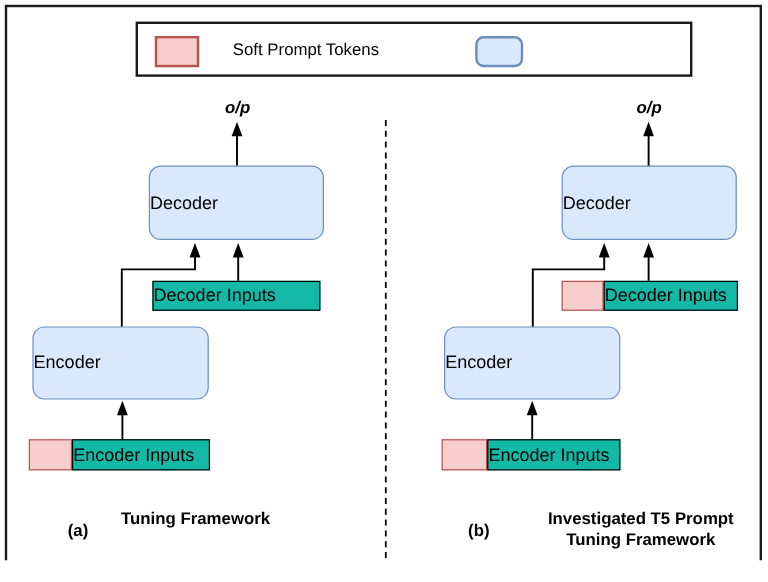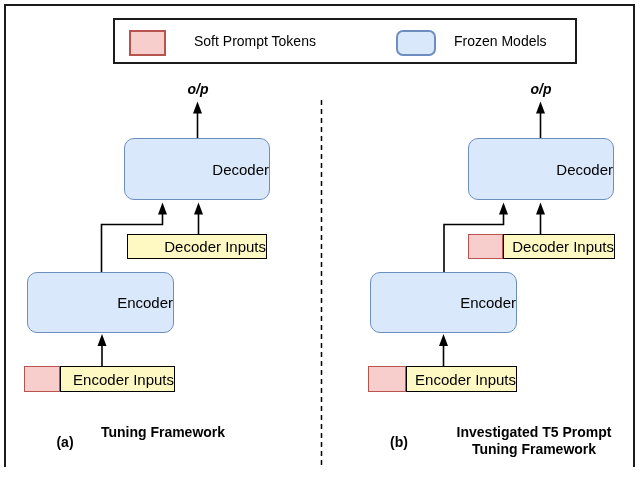--- a/index.html
+++ b/index.html
@@ -23,27 +23,27 @@
   .swatch.blue{
     left:281px;top:10px;width:40px;height:26px;border-radius:7px;
     background:var(--blue-fill);border:2px solid var(--blue-border);
   }
   .legend-label{position:absolute;top:0;height:42px;line-height:42px;font-size:14px;}
   .legend-label.l1{left:79px;}
   .legend-label.l2{left:339px;}
 
   .node{
     position:absolute;box-sizing:border-box;display:flex;
-    align-items:center;justify-content:flex-end;font-size:15px;
+    align-items:center;justify-content:flex-start;font-size:15px;
   }
   .model{
     background:var(--blue-fill);border:1.5px solid var(--blue-border);
     border-radius:10px;
   }
-  .io{background:#fef9c3;border:1.5px solid #000;}
+  .io{background:#14b8a6;border:1.5px solid #000;}
   .prompt{background:var(--pink-fill);border:1.5px solid var(--pink-border);}
 
   .op{position:absolute;width:38px;text-align:center;font-size:14px;font-weight:600;font-style:italic;}
 
   .cap-tag{position:absolute;width:36px;text-align:center;font-weight:bold;font-size:14px;}
   .cap{
     position:absolute;text-align:center;font-weight:bold;font-size:14px;line-height:17px;
   }
   svg.connectors{position:absolute;left:0;top:0;pointer-events:none;}
   svg .ln{stroke:#000;stroke-width:1.6;fill:none;}
@@ -54,21 +54,20 @@
 <body>
 
 <div class="canvas">
 
   <div class="frame"></div>
 
   <div class="legend">
     <span class="swatch pink"></span>
     <span class="legend-label l1">Soft Prompt Tokens</span>
     <span class="swatch blue"></span>
-    <span class="legend-label l2">Frozen Models</span>
   </div>
 
   <div class="op" style="left:179px;top:81px;">o/p</div>
 
   <div class="node model" style="left:124px;top:138px;width:146px;height:62px;">
     <span>Decoder</span>
   </div>
 
   <div class="node io" style="left:127px;top:234px;width:140px;height:25px;">
     <span>Decoder Inputs</span>

